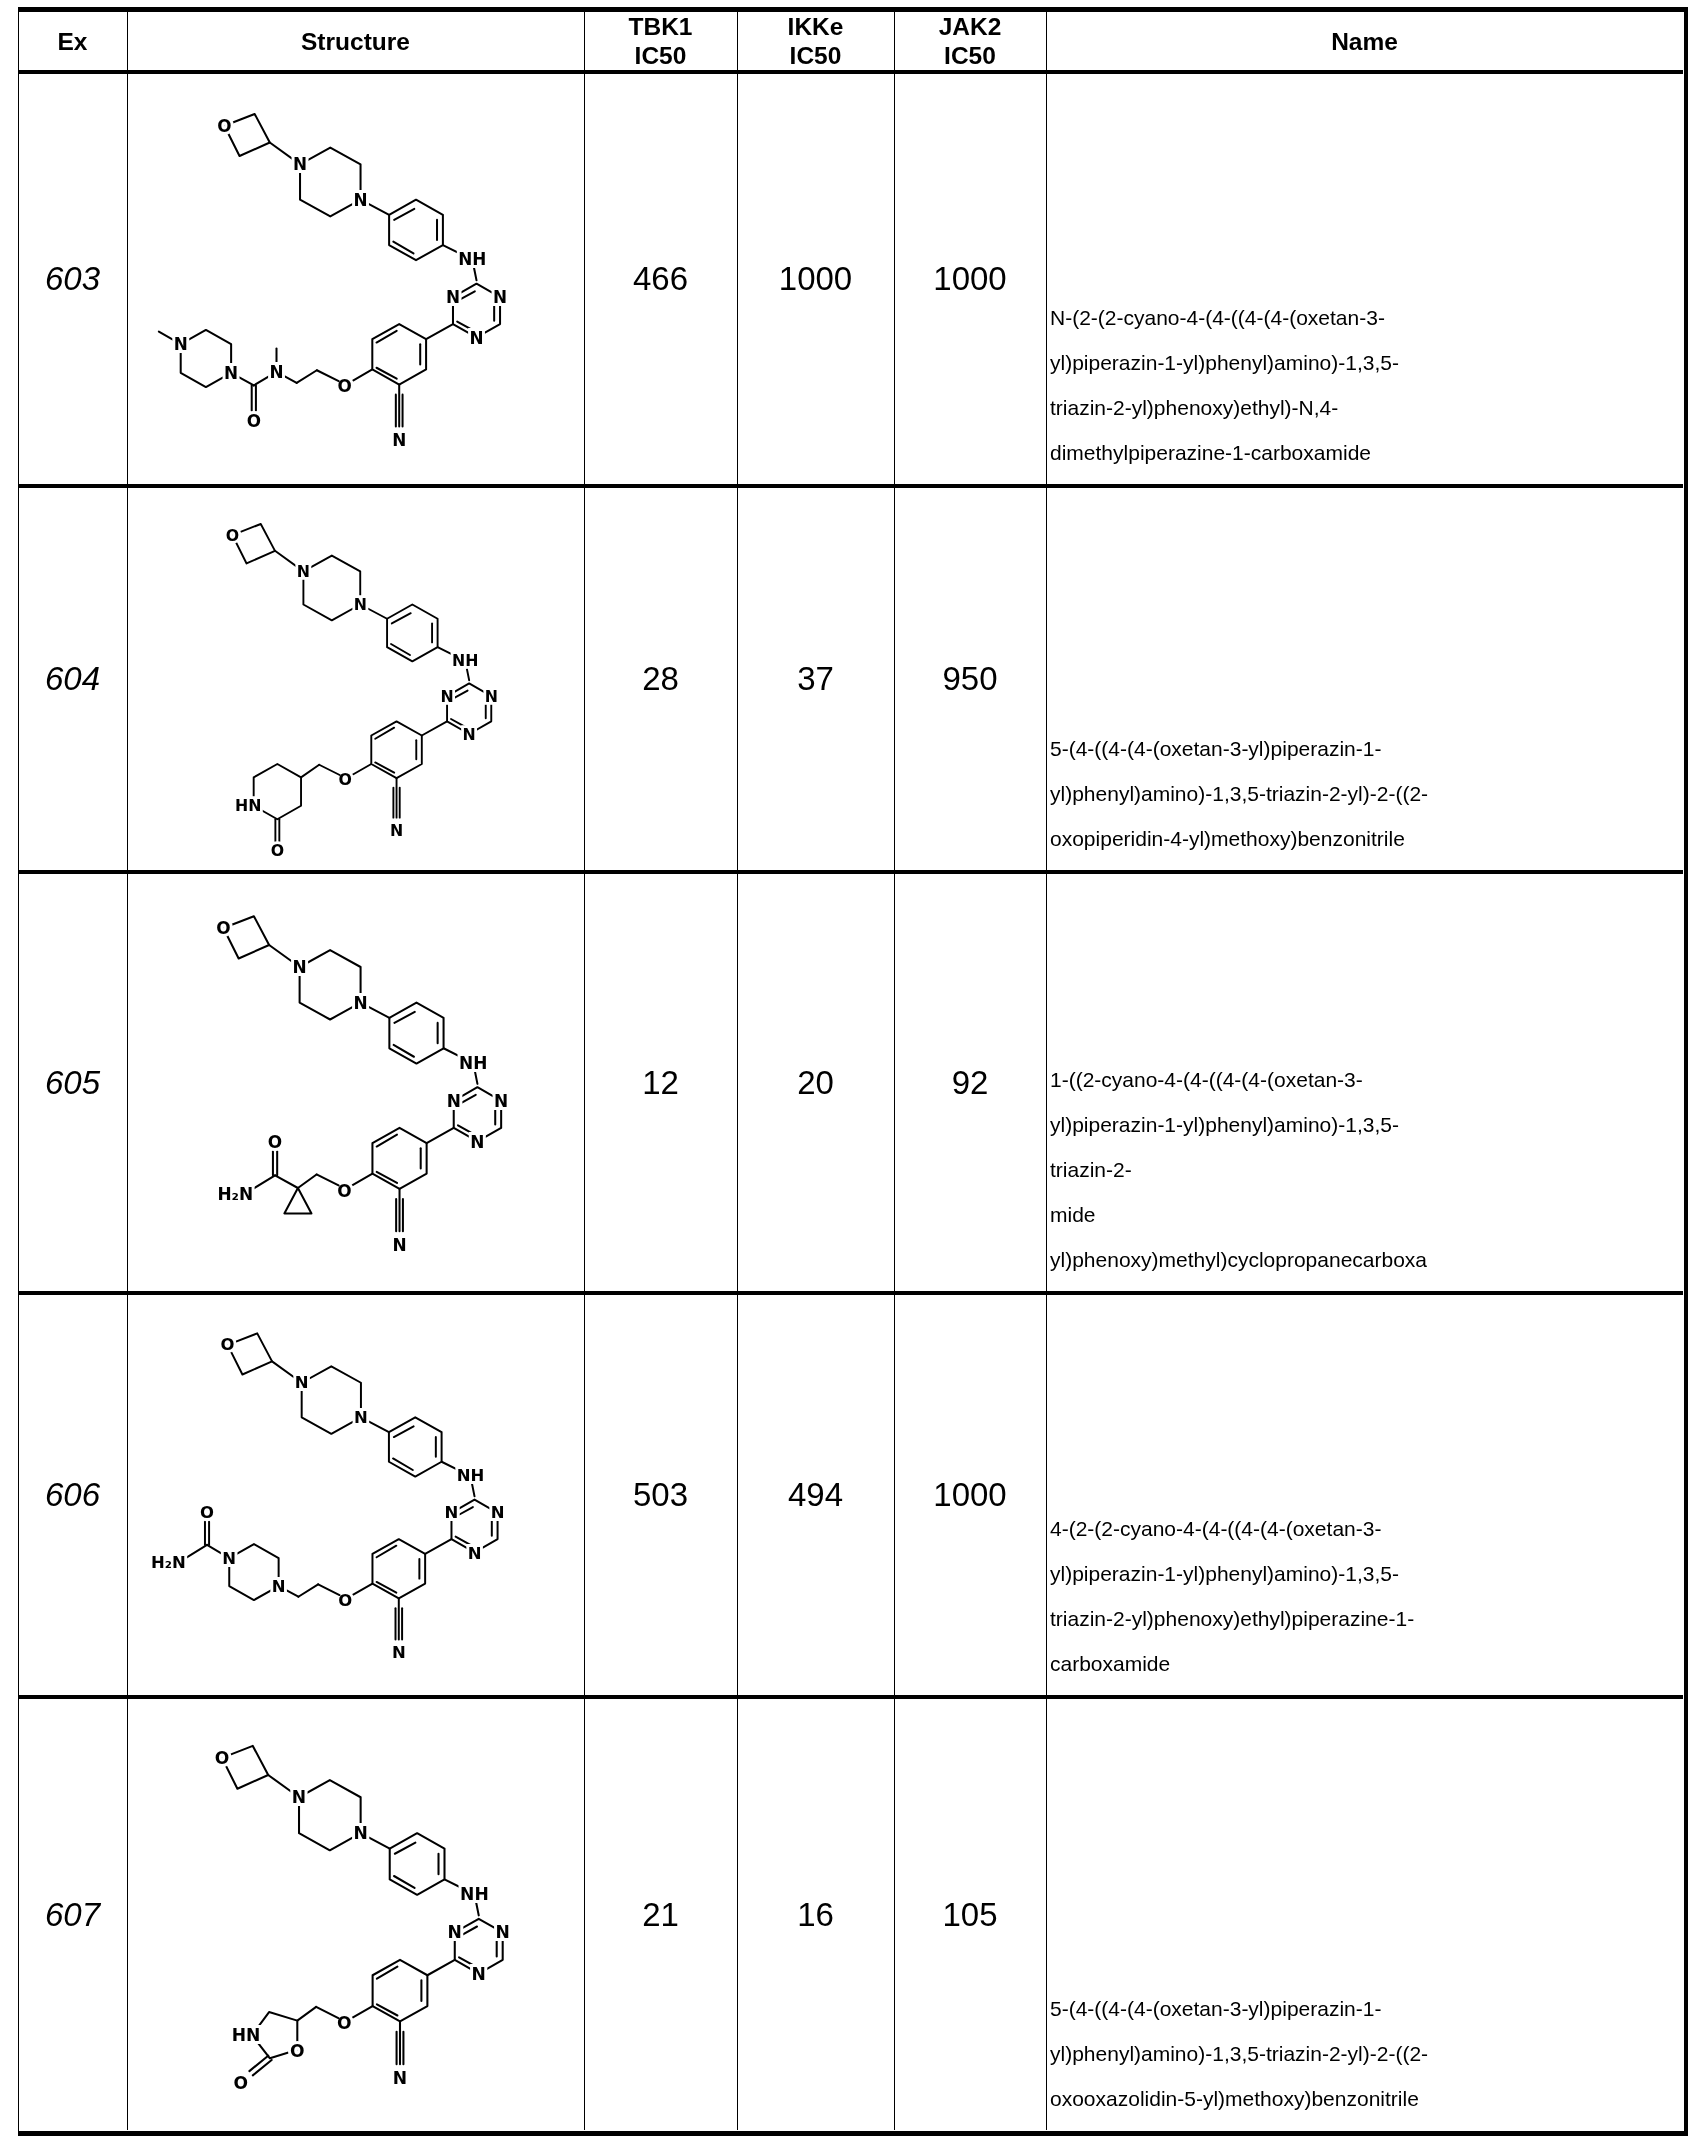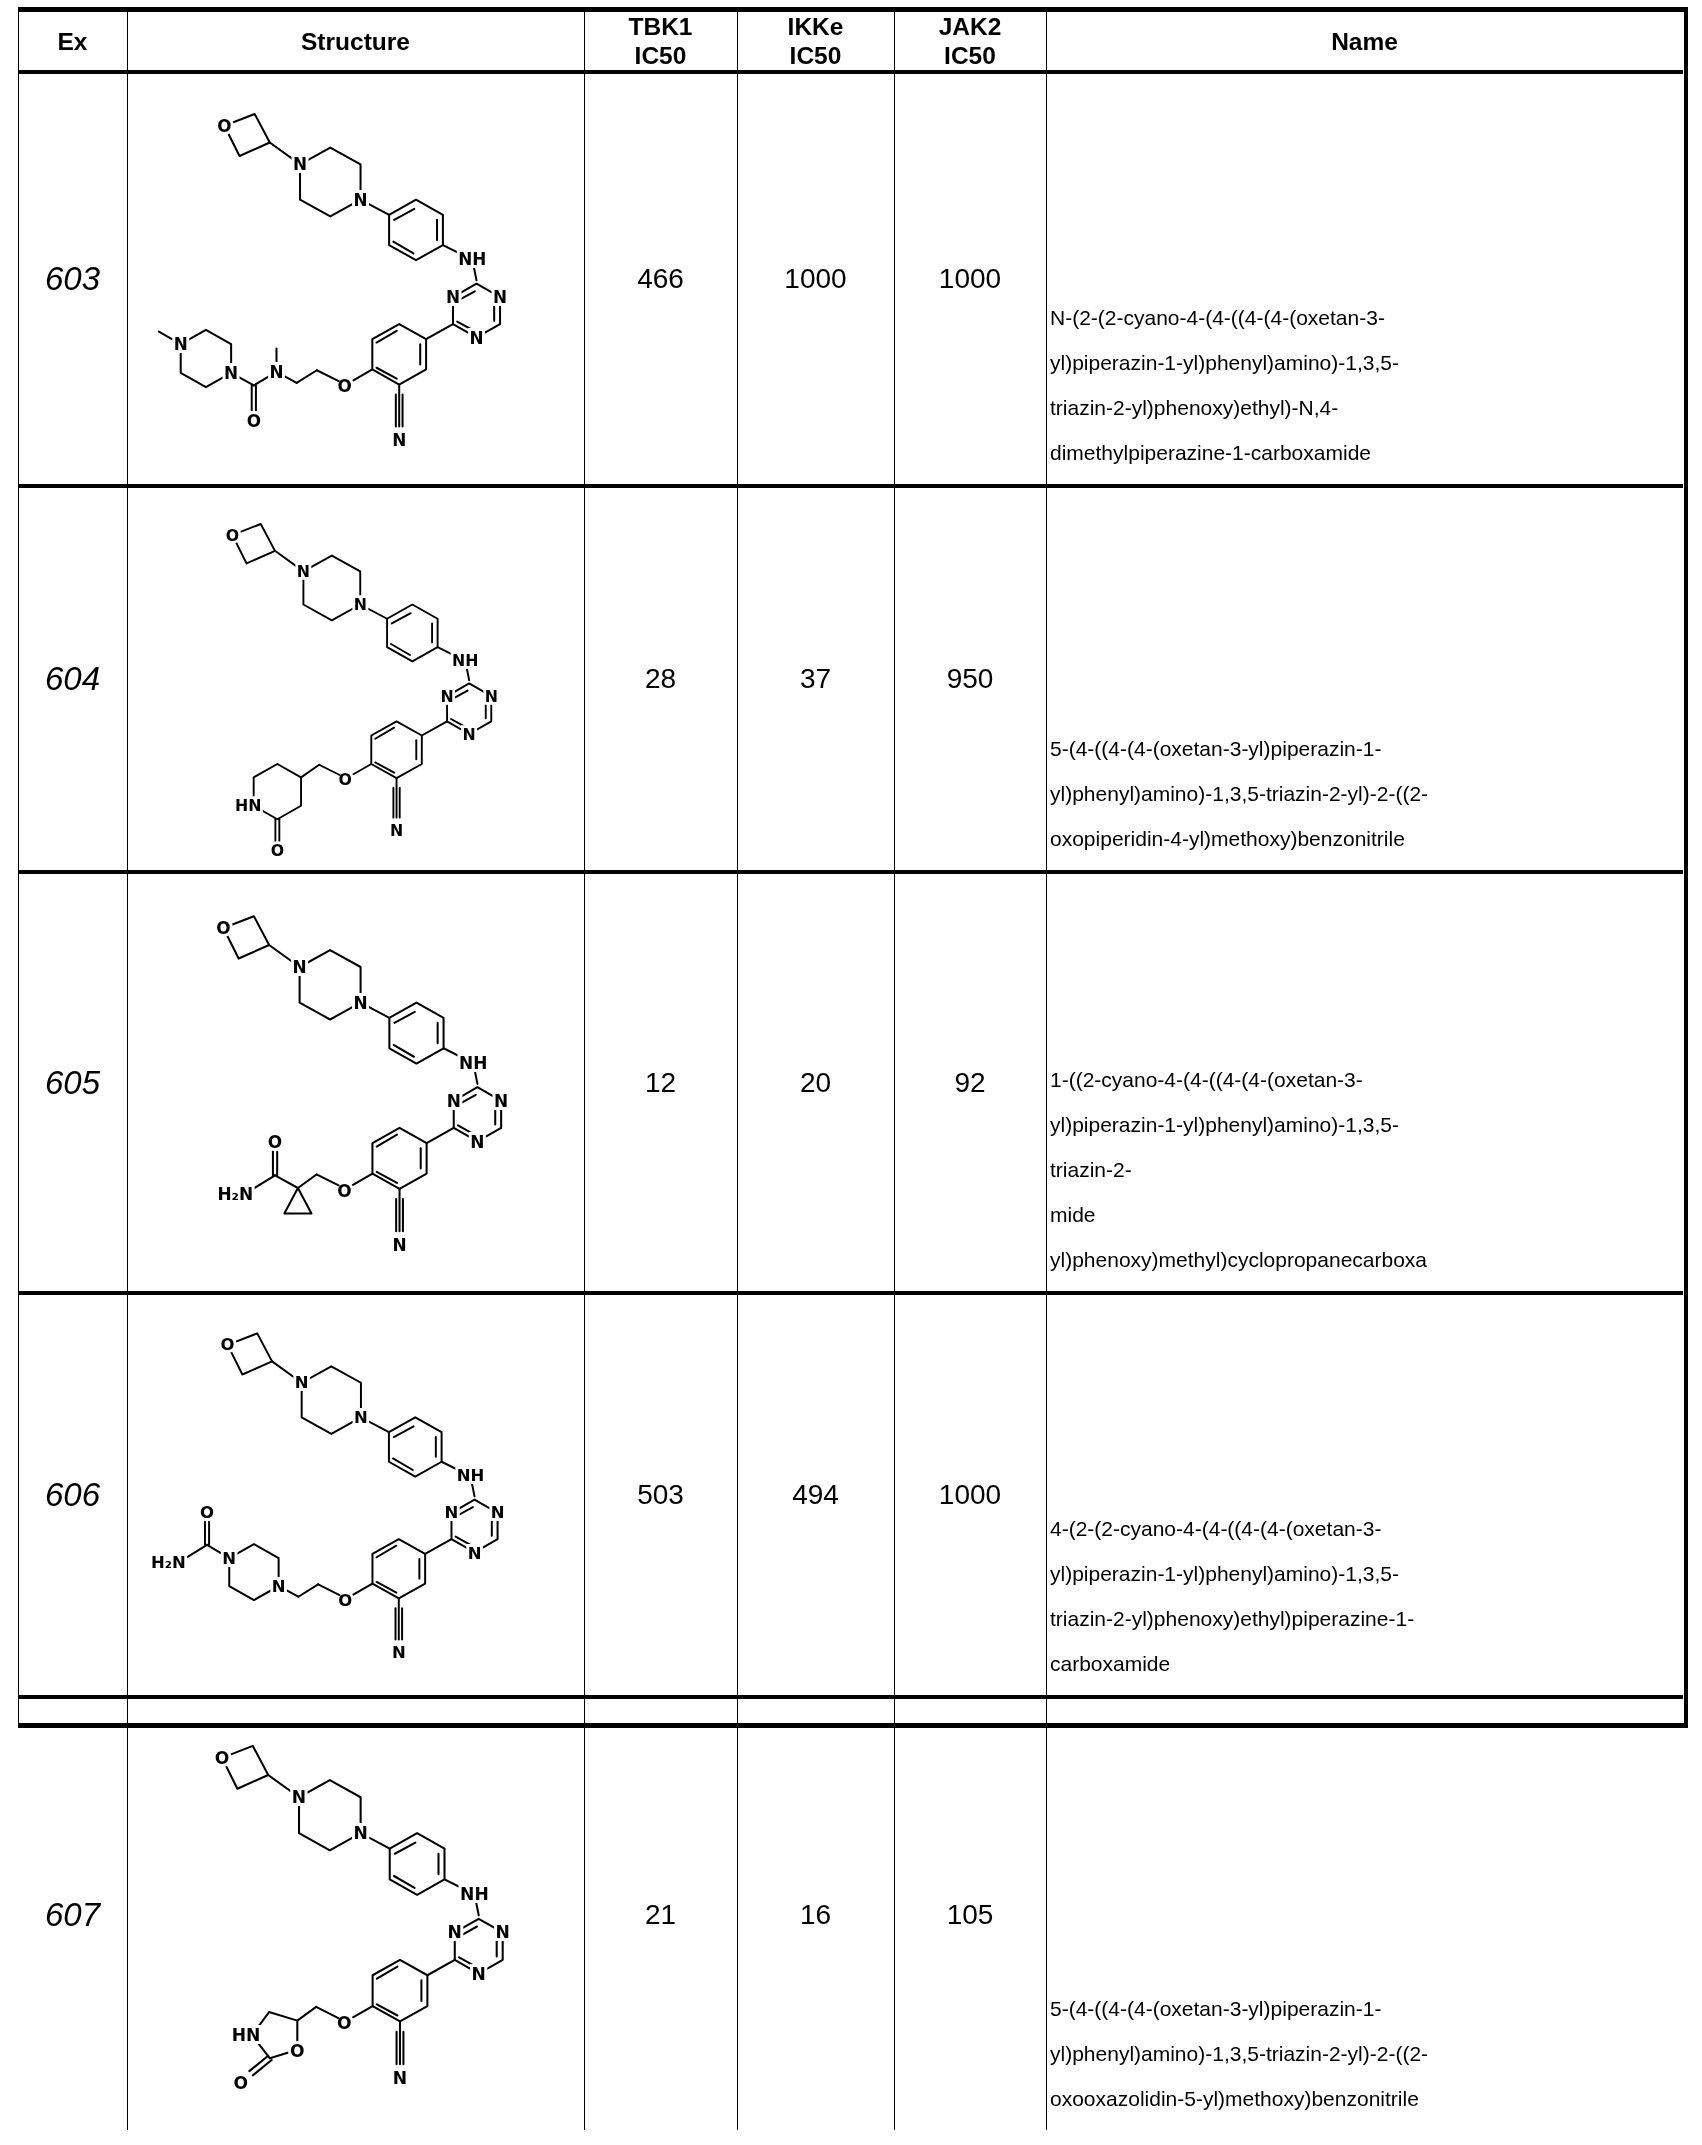--- a/index.html
+++ b/index.html
@@ -1,33 +1,33 @@
 <!DOCTYPE html>
 <html style="font-size:14px"><head>
 <meta charset="utf-8">
 <style>
   html,body{margin:0;padding:0;background:#fff;}
   body{width:1702px;height:2146px;position:relative;font-family:"Liberation Sans",sans-serif;color:#000;}
   .table{
-    position:absolute;left:17.5px;top:7px;width:1670px;height:1721px;
+    position:absolute;left:17.5px;top:7px;width:1670px;height:2129px;
     box-sizing:border-box;
     border-top:5.2px solid #000;border-bottom:5.2px solid #000;
     border-left:1.7px solid #000;border-right:4.4px solid #000;
     display:grid;
     grid-template-columns:109px 457px 153px 157px 152px 636px;
     grid-template-rows:62px 414px 386px 421px 404px 431px;
     background:#fff;
   }
   .cell{box-sizing:border-box;border-right:1.7px solid #000;border-bottom:4.4px solid #000;overflow:hidden;}
   .cell.lastcol{border-right:none;}
   .cell.lastrow{border-bottom:none;}
   .hcell{display:flex;flex-direction:column;align-items:center;justify-content:center;
          font-weight:bold;font-size:24.5px;line-height:29px;text-align:center;}
   .excell{display:flex;align-items:center;justify-content:center;font-size:33px;font-style:italic;}
-  .valcell{display:flex;align-items:center;justify-content:center;font-size:28px;}
+  .valcell{display:flex;align-items:center;justify-content:center;font-size:33px;}
   .namecell{display:flex;flex-direction:column;justify-content:flex-end;
             padding:0 5.2px 8.7px 3.5px;font-size:21px;line-height:45px;white-space:nowrap;}
   .structcell{display:flex;align-items:center;justify-content:center;}
   .struct-svg{display:block;}
   .svg603{width:437px;height:395px;}
   .svg604{width:411px;height:371px;}
   .svg605{width:441px;height:398px;}
   .svg606{width:428px;height:387px;}
   .svg607{width:445px;height:403px;}
   svg path{fill:none;stroke:#000;stroke-width:2.4;stroke-linecap:round;stroke-linejoin:round;}

